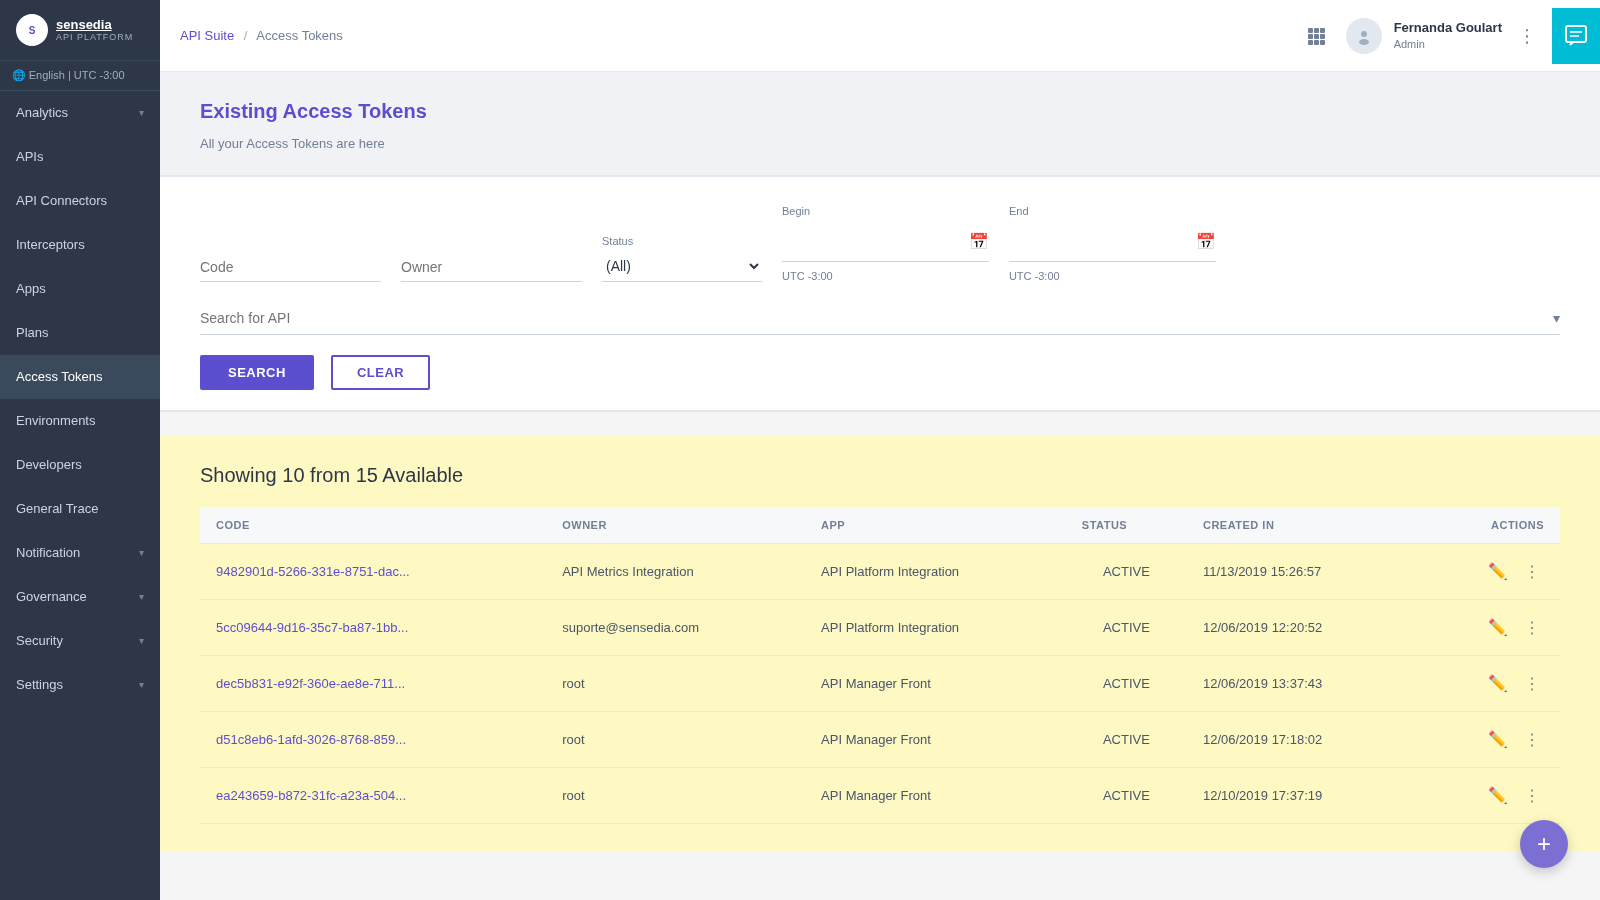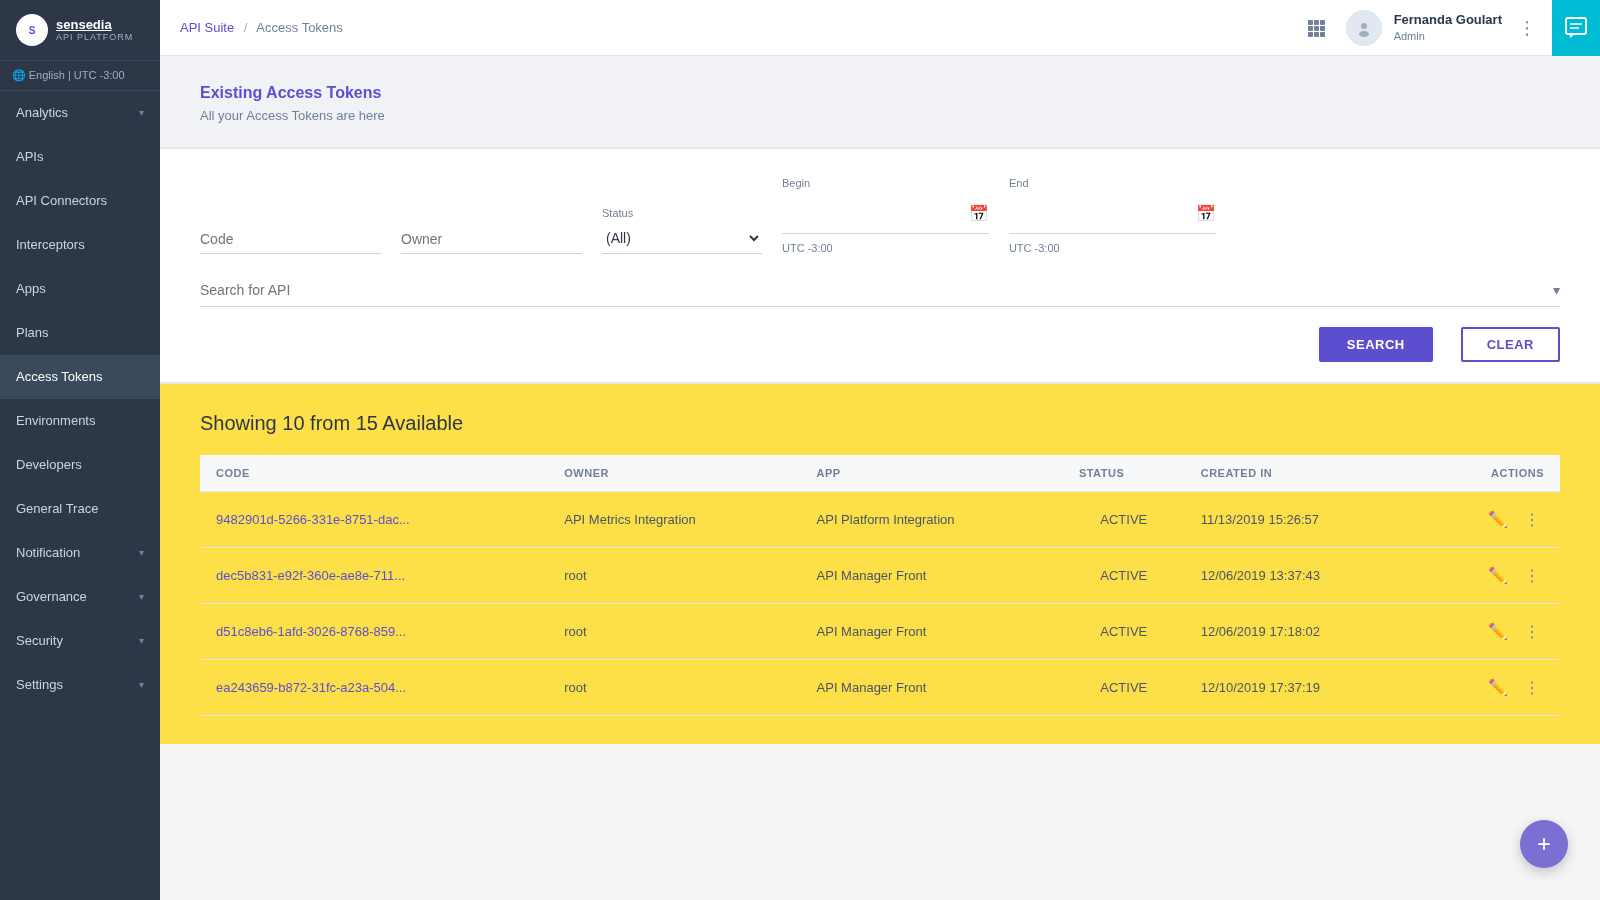--- a/index.html
+++ b/index.html
@@ -62,21 +62,21 @@
     
     .main {
       flex: 1;
       display: flex;
       flex-direction: column;
       overflow: hidden;
     }
 
     
     .topbar {
-      height: 56px;
+      height: 72px;
       background: #fff;
       border-bottom: 1px solid #e2e8f0;
       display: flex;
       align-items: center;
       padding: 0 20px;
       gap: 12px;
     }
     .breadcrumb {
       flex: 1;
       font-size: 13px;
@@ -118,24 +118,24 @@
       flex: 1;
       overflow-y: auto;
     }
 
     .page-header {
       background: #f0f2f5;
       padding: 28px 40px 24px 40px;
       border-bottom: 2px solid #e2e8f0;
     }
     .page-header h1 {
-      font-size: 16px;
+      font-size: 20px;
       color: #5b4fcf;
       font-weight: 600;
-      margin-bottom: 6px;
+      margin-bottom: 13px;
     }
     .page-header p {
       font-size: 13px;
       color: #718096;
     }
 
     
     .filter-section {
       background: #fff;
       padding: 28px 40px 20px 40px;
@@ -207,22 +207,21 @@
       border: none;
       outline: none;
       font-size: 14px;
       color: #a0aec0;
       background: transparent;
     }
     .search-api-wrapper .dropdown-arrow { color: #718096; font-size: 14px; }
 
     .filter-actions {
       display: flex;
-      justify-content: flex-end;
-      gap: 28px;
+      gap: 17px;
     }
     .btn-search {
       background: #5b4fcf;
       color: #fff;
       border: none;
       padding: 10px 28px;
       font-size: 13px;
       font-weight: 600;
       cursor: pointer;
       border-radius: 2px;
@@ -235,22 +234,23 @@
       padding: 8px 24px;
       font-size: 13px;
       font-weight: 600;
       cursor: pointer;
       border-radius: 2px;
       letter-spacing: 0.5px;
     }
 
     
     .table-section {
-      background: #fde047;
+      background: #fef9c3;
       padding: 28px 40px;
+      margin-top: 24px;
     }
     .table-title {
       font-size: 20px;
       color: #2d3748;
       margin-bottom: 20px;
       font-weight: 400;
     }
     table {
       width: 100%;
       border-collapse: collapse;
@@ -501,20 +501,33 @@
               <td class="status-active">ACTIVE</td>
               <td>11/13/2019 15:26:57</td>
               <td>
       <div class="row-actions">
         <span class="action-icon">✏️</span>
         <span class="action-icon">⋮</span>
       </div>
               </td>
             </tr>
             <tr>
+              <td class="code-cell">5cc09644-9d16-35c7-ba87-1bb...</td>
+              <td>suporte@sensedia.com</td>
+              <td>API Platform Integration</td>
+              <td class="status-active">ACTIVE</td>
+              <td>12/06/2019 12:20:52</td>
+              <td>
+      <div class="row-actions">
+        <span class="action-icon">✏️</span>
+        <span class="action-icon">⋮</span>
+      </div>
+              </td>
+            </tr>
+            <tr>
               <td class="code-cell">dec5b831-e92f-360e-ae8e-711...</td>
               <td>root</td>
               <td>API Manager Front</td>
               <td class="status-active">ACTIVE</td>
               <td>12/06/2019 13:37:43</td>
               <td>
       <div class="row-actions">
         <span class="action-icon">✏️</span>
         <span class="action-icon">⋮</span>
       </div>

